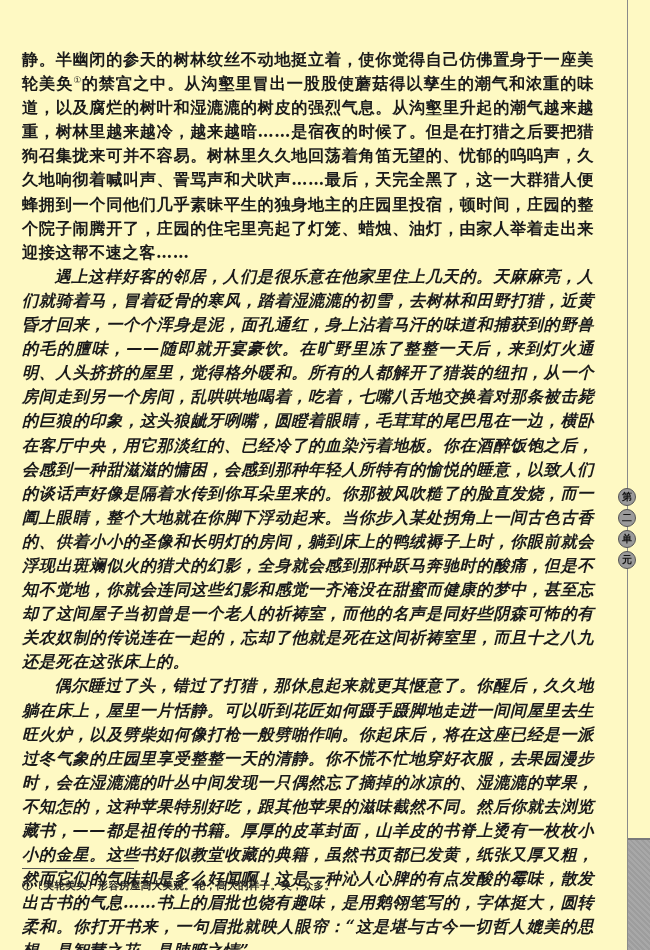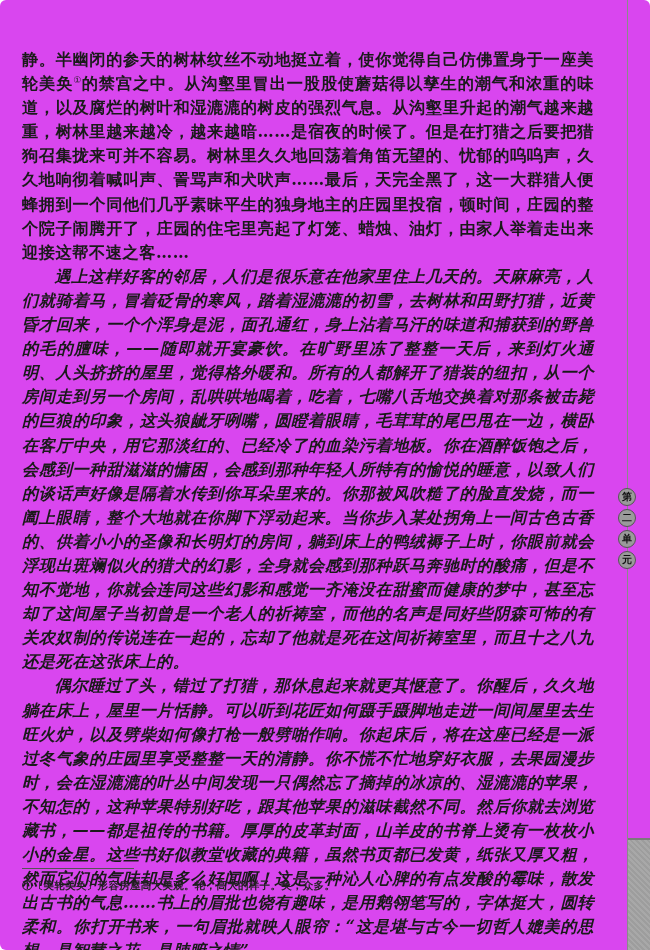--- a/index.html
+++ b/index.html
@@ -12,22 +12,21 @@
       height: 950px;
       position: relative;
       overflow: hidden;
       font-family: "DejaVu Serif", "Liberation Serif", serif;
       color: #1a1a1a;
     }
     .page {
       position: absolute;
       left: 0; top: 0;
       width: 650px; height: 950px;
-      background: #d946ef;
-      border-radius: 6px;
+      background: #fef9c3;
     }
     .body-text {
       position: absolute;
       left: 22px;
       top: 48px;
       width: 572px;
       font-size: 16.2px;
       line-height: 24.1px;
       letter-spacing: 0.55px;
       text-align: justify;

